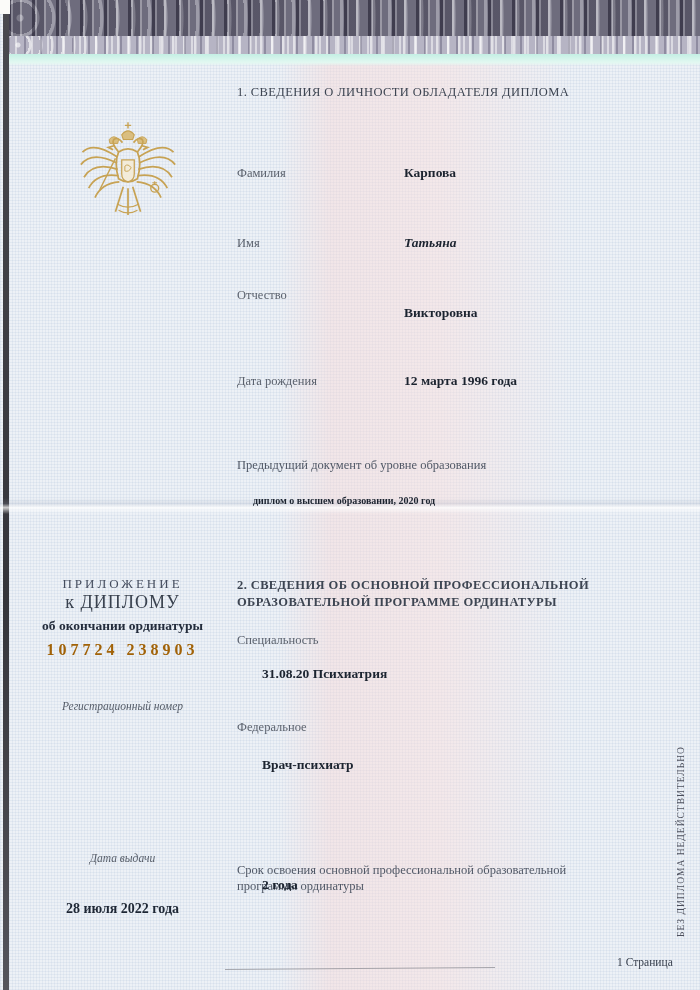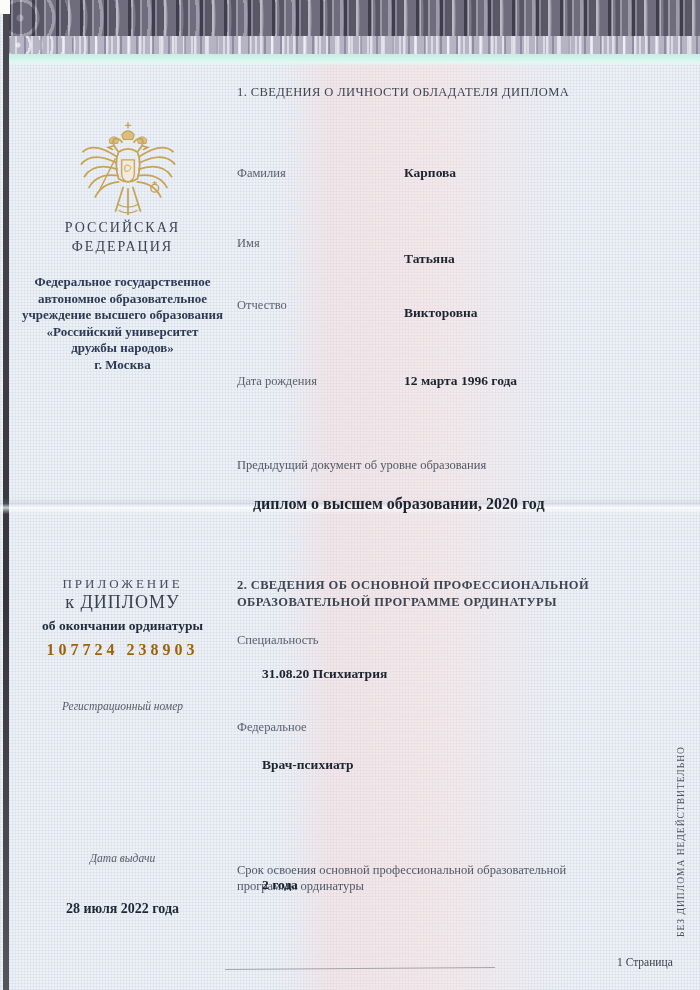--- a/index.html
+++ b/index.html
@@ -52,21 +52,21 @@
   .reg-value{top:741px;font-weight:bold;font-size:14px;color:#1e2735;}
   .date-label{top:852px;}
   .date-value{top:901px;font-weight:bold;font-size:14px;color:#1e2735;}
   .coat{position:absolute;left:73px;top:102px;width:110px;height:152px;}
   
   .sec-title{position:absolute;left:237px;width:420px;font-size:12.5px;letter-spacing:.4px;
     color:#3d4552;line-height:17px;}
   .field-label{position:absolute;left:237px;font-size:12.5px;color:#5a616d;}
   .field-value{position:absolute;left:360px;font-size:13.5px;font-weight:bold;color:#1c2430;margin-left:44px;}
   .prev-label{position:absolute;left:237px;top:458px;font-size:12.5px;color:#505866;}
-  .prev-value{position:absolute;left:253px;top:495px;font-size:16px;font-weight:bold;color:#1c2430;}
+  .prev-value{position:absolute;left:253px;top:495px;font-size:10px;font-weight:bold;color:#1c2430;}
   .sub-label{position:absolute;left:237px;font-size:12.5px;color:#5a616d;}
   .sub-value{position:absolute;left:262px;font-size:13.5px;font-weight:bold;color:#1c2430;}
   .duration-label{position:absolute;left:237px;top:838px;width:350px;font-size:12.5px;
     color:#505866;line-height:16px;margin-top:24px;}
   .edge-text{position:absolute;right:8px;top:742px;height:200px;width:16px;
     writing-mode:vertical-rl;transform:rotate(180deg);font-size:9.5px;letter-spacing:1px;
     color:#4c4f5c;text-align:center;}
   .page-num{position:absolute;left:617px;top:956px;font-size:11.5px;color:#39414e;}
 </style>
 </head>
@@ -115,49 +115,37 @@
       <path d="M54 60 L34 100" stroke-width="1.8"></path>
       <circle cx="104" cy="98" r="5" stroke-width="1.8"></circle>
       <path d="M104 93 v-4 M101 91 h6" stroke-width="1.4"></path>
 
       <path d="M64 96 L54 128 M70 98 L70 132 M76 96 L86 128"></path>
       <path d="M56 118 q14 8 28 0" stroke-width="1.6"></path>
       <path d="M58 126 q12 7 24 0" stroke-width="1.6"></path>
     </g>
   </svg>
 
-  <div class="left-col country">
-    <div>РОССИЙСКАЯ</div>
-    <div>ФЕДЕРАЦИЯ</div>
-  </div>
-  <div class="left-col institution">
-    <div>Федеральное государственное</div>
-    <div>автономное образовательное</div>
-    <div>учреждение высшего образования</div>
-    <div>«Российский университет</div>
-    <div>дружбы народов»</div>
-    <div>г. Москва</div>
-  </div>
   <div class="left-col supplement-line1">ПРИЛОЖЕНИЕ</div>
   <div class="left-col supplement-line2">к ДИПЛОМУ</div>
   <div class="left-col supplement-line3">об окончании ординатуры</div>
   <div class="left-col serial">107724 238903</div>
   <div class="left-col reg-label">Регистрационный номер</div>
   <div class="left-col date-label">Дата выдачи</div>
   <div class="left-col date-value">28 июля 2022 года</div>
 
   <div class="sec-title" style="top:84px;font-family:Liberation Serif, serif;">1. СВЕДЕНИЯ О ЛИЧНОСТИ ОБЛАДАТЕЛЯ ДИПЛОМА</div>
 
   <div class="field-label" style="top:166px;">Фамилия</div>
   <div class="field-value" style="top:165px;">Карпова</div>
 
   <div class="field-label" style="top:236px;">Имя</div>
-  <div class="field-value" style="top:251px;">Татьяна</div>
+  <div class="field-value" style="top:235px;font-style:italic;">Татьяна</div>
 
-  <div class="field-label" style="top:298px;">Отчество</div>
+  <div class="field-label" style="top:288px;">Отчество</div>
   <div class="field-value" style="top:305px;">Викторовна</div>
 
   <div class="field-label" style="top:374px;">Дата рождения</div>
   <div class="field-value" style="top:373px;">12 марта 1996 года</div>
 
   <div class="prev-label">Предыдущий документ об  уровне образования</div>
   <div class="prev-value">диплом о высшем образовании, 2020 год</div>
 
   <div class="sec-title" style="top:577px;font-weight:bold;">
     <div>2. СВЕДЕНИЯ ОБ ОСНОВНОЙ ПРОФЕССИОНАЛЬНОЙ</div>

